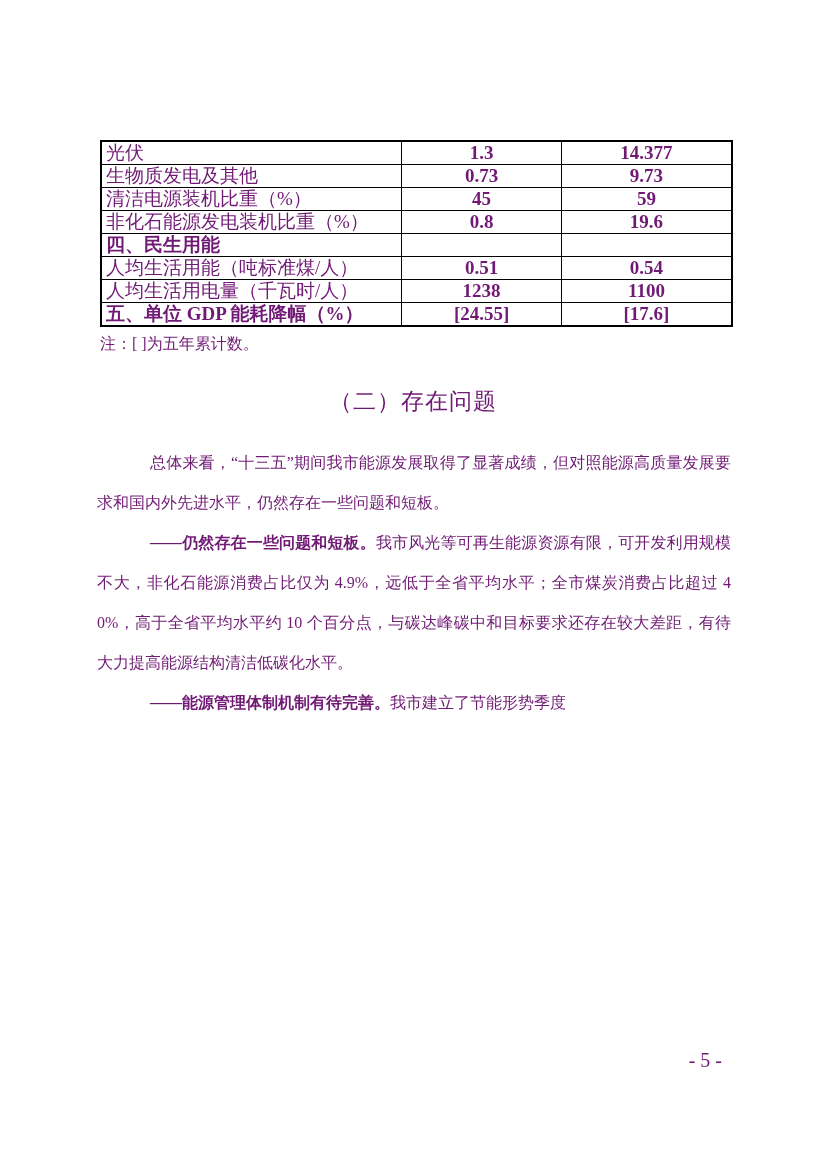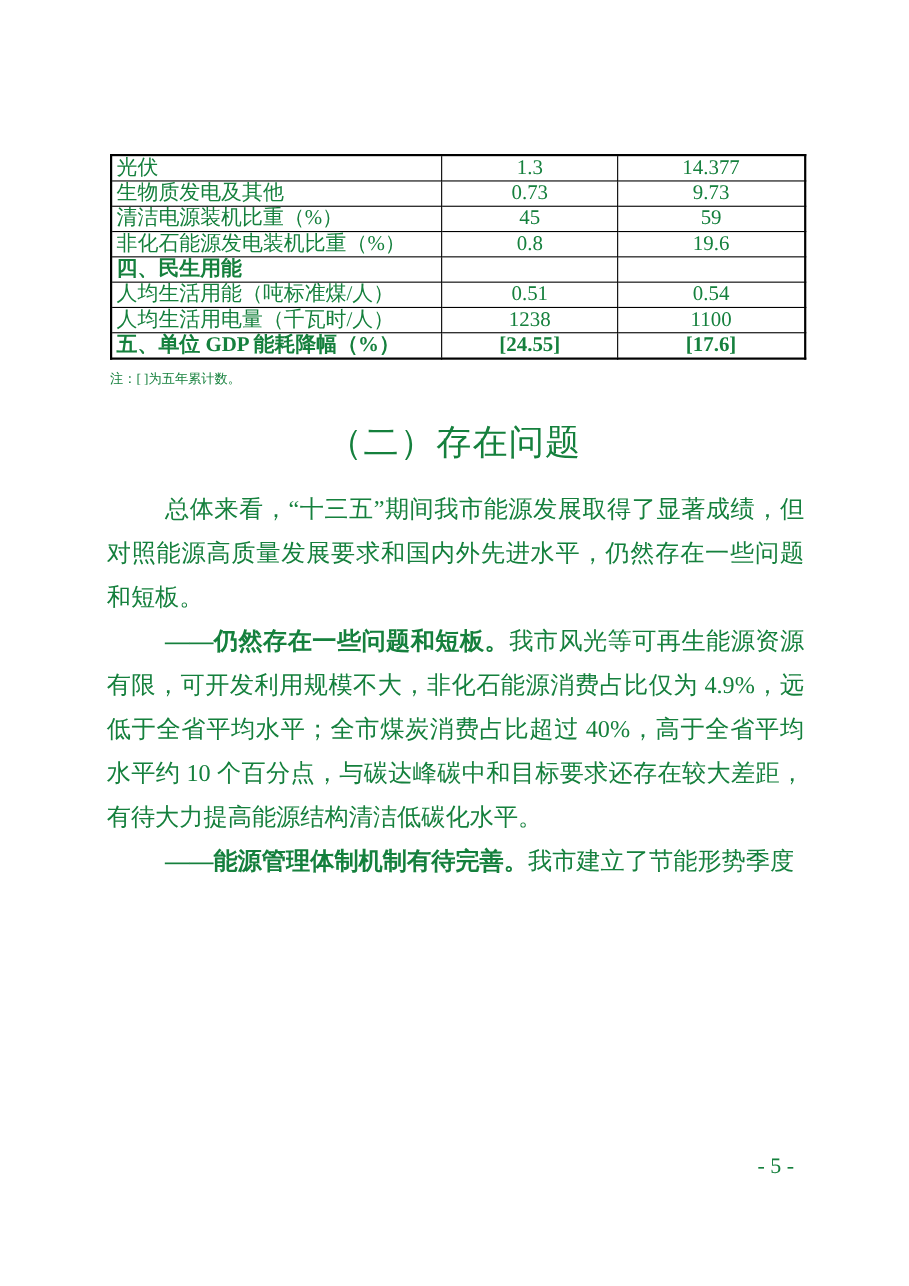--- a/index.html
+++ b/index.html
@@ -5,21 +5,21 @@
   html, body {
     margin: 0;
     padding: 0;
     background: #ffffff;
   }
   .page {
     position: relative;
     width: 826px;
     height: 1169px;
     background: #ffffff;
-    color: #15803d;
+    color: #701a75;
     font-family: "Liberation Serif", "DejaVu Serif", serif;
     overflow: hidden;
   }
 
   
   table.indicator-table {
     position: absolute;
     left: 100px;
     top: 140px;
     width: 633px;
@@ -32,60 +32,60 @@
     height: 22px;
     padding: 0 4px;
     font-size: 19px;
     line-height: 22px;
     white-space: nowrap;
     overflow: hidden;
   }
   .col-label { width: 298px; }
   .col-v1    { width: 158px; }
   .col-v2    { width: 169px; }
-  td.val { text-align: center; }
+  td.val { text-align: center; font-weight: bold; }
   td.lbl-deep   { padding-left: 100px; }   
   td.lbl-indent { padding-left: 30px; }    
   td.lbl-group  { padding-left: 5px; font-weight: bold; } 
   tr.group-row td { font-weight: bold; }
 
   
   .table-note {
     position: absolute;
     left: 100px;
     top: 333px;
     margin: 0;
-    font-size: 12px;
+    font-size: 16px;
     line-height: 22px;
   }
 
   
   .section-heading {
     position: absolute;
     left: 0;
     top: 384px;
     width: 826px;
     margin: 0;
     text-align: center;
-    font-size: 32px;
+    font-size: 23px;
     font-weight: normal;
     letter-spacing: 1px;
     line-height: 36px;
   }
 
   
   .body-text {
     position: absolute;
     left: 97px;
     top: 443px;
     width: 634px;
   }
   .para {
     margin: 0;
-    font-size: 22px;
+    font-size: 16px;
     line-height: 40px;
     text-align: justify;
     text-indent: 53px;
     word-break: break-all;
   }
   .para .lead { font-weight: bold; }
 
   
   .page-number {
     position: absolute;

